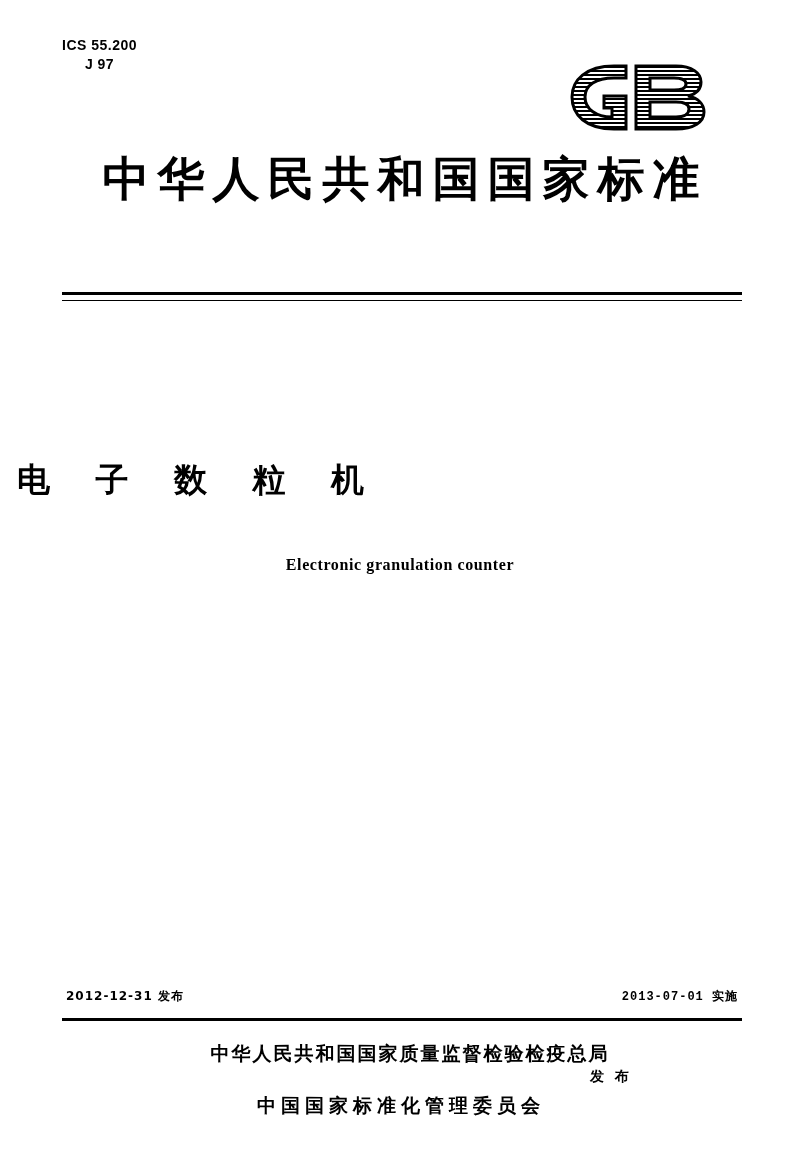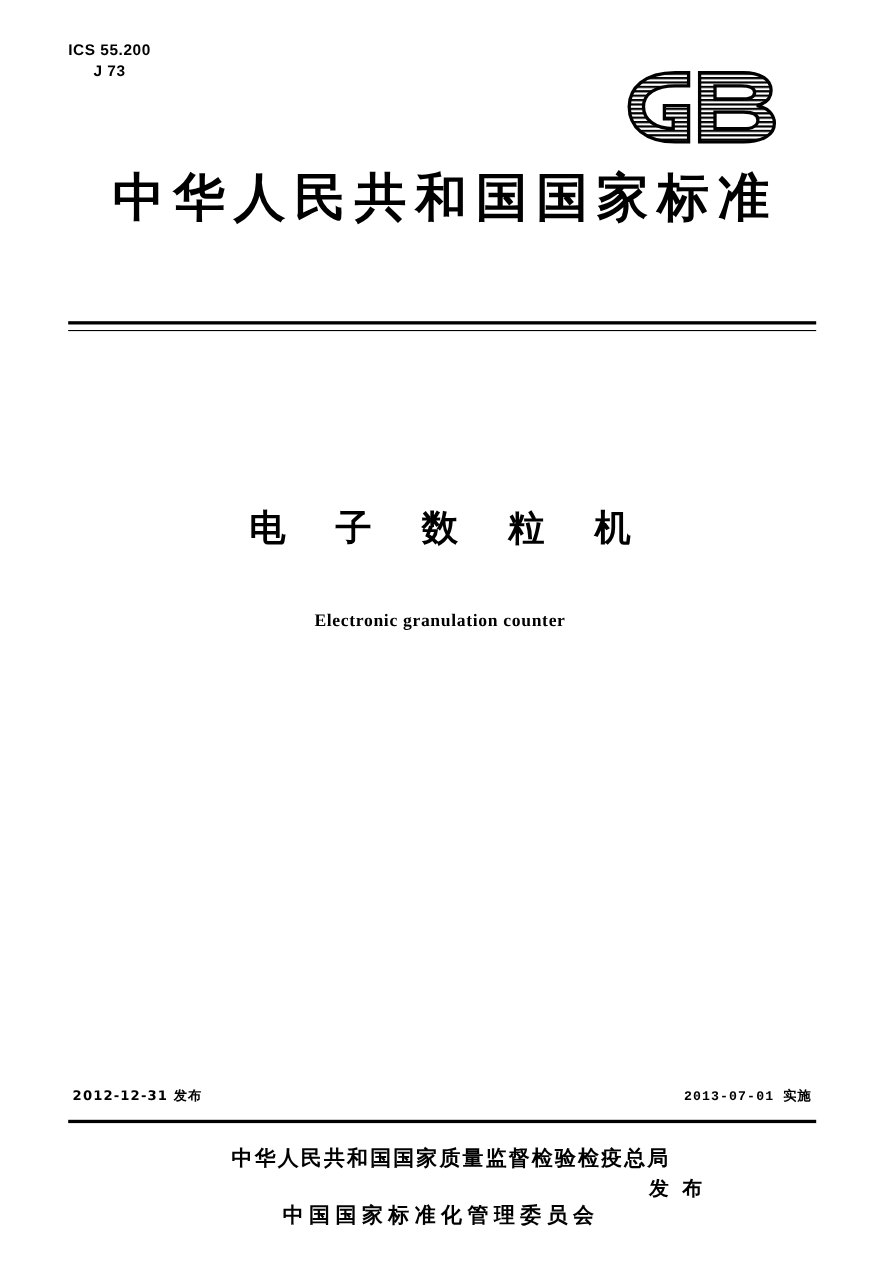--- a/index.html
+++ b/index.html
@@ -85,21 +85,20 @@
     height: 1px;
     background: #000;
   }
 
   
   .doc-title {
     position: absolute;
     left: 0;
     right: 0;
     top: 458px;
-    text-align: center;
     font-family: "DejaVu Sans", sans-serif;
     font-weight: bold;
     font-size: 33px;
     letter-spacing: 17px;
     padding-left: 17px;
   }
   .doc-title-en {
     position: absolute;
     left: 0;
     right: 0;
@@ -153,32 +152,32 @@
     letter-spacing: 2px;
   }
   .publisher .line1 { padding-left: 20px; }
   .publisher .line2 { padding-left: 2px; letter-spacing: 5px; margin-top: 22px; }
   .publish-word {
     position: absolute;
     left: 590px;
     top: 1068px;
     font-family: "DejaVu Sans", sans-serif;
     font-weight: bold;
-    font-size: 18px;
+    font-size: 14px;
     letter-spacing: 3px;
   }
 </style>
 </head>
 <body>
 
 <div class="page">
 
   <div class="ics-block">
     <div>ICS 55.200</div>
-    <div>J 73</div>
+    <div>J 97</div>
   </div>
 
   <div class="gb-logo">
     <svg width="190" height="78" viewBox="0 0 190 78" xmlns="http://www.w3.org/2000/svg">
       <defs>
         <pattern id="hatch" width="4" height="4" patternUnits="userSpaceOnUse" patternTransform="rotate(0)">
           <rect width="4" height="4" fill="#ffffff"></rect>
           <rect width="4" height="2" fill="#000000"></rect>
         </pattern>
       </defs>

